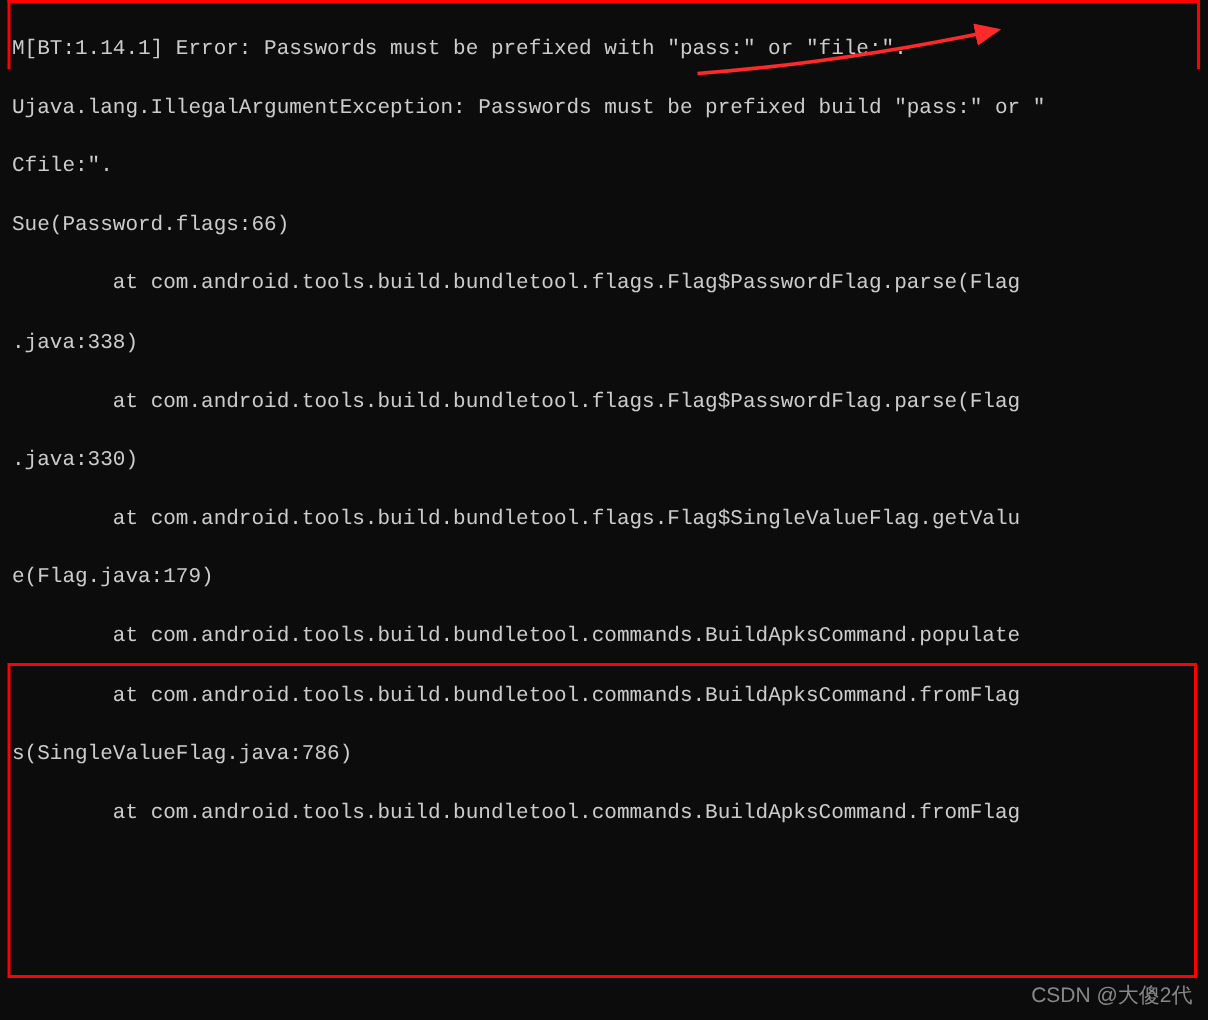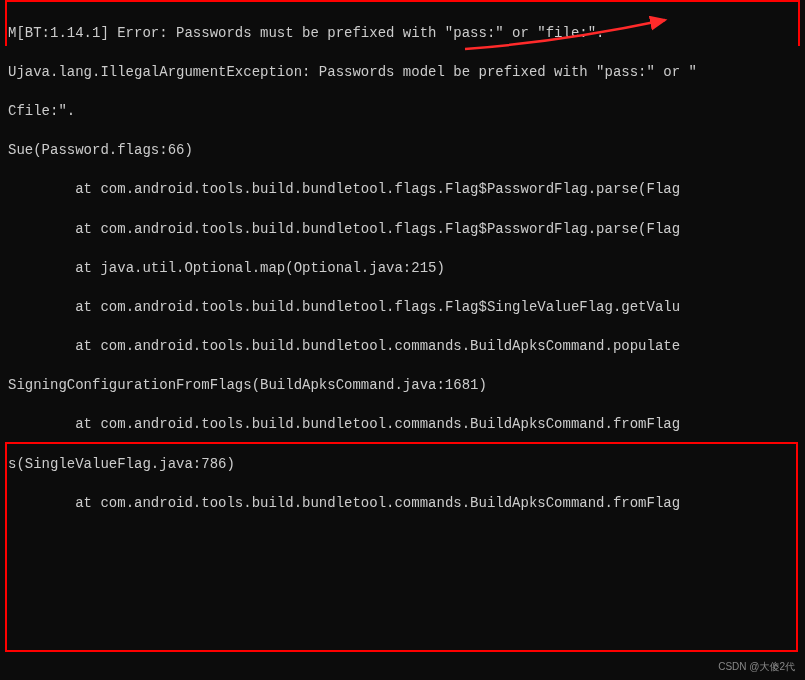--- a/index.html
+++ b/index.html
@@ -74,21 +74,21 @@
     height: 40px;
   }
   .line {
     display: block;
   }
   .watermark {
     position: absolute;
     bottom: 6px;
     right: 10px;
     color: #888888;
-    font-size: 10px;
+    font-size: 14px;
     font-family: sans-serif;
   }
 </style>
 </head>
 <body>
 
 <div class="top-border"></div>
 <div class="top-left-corner"></div>
 <div class="top-right-corner"></div>
 
@@ -98,29 +98,30 @@
       <marker id="arrowhead" markerWidth="8" markerHeight="8" refX="6" refY="3" orient="auto">
         <polygon points="0 0, 7 3, 0 6" fill="#ff2a2a"></polygon>
       </marker>
     </defs>
     <path d="M 5 35 Q 100 28 205 6" stroke="#ff2a2a" stroke-width="2.5" fill="none" marker-end="url(#arrowhead)"></path>
   </svg>
 </div>
 
 <div class="terminal">
 <span class="line">M[BT:1.14.1] Error: Passwords must be prefixed with "pass:" or "file:".</span>
-<span class="line">Ujava.lang.IllegalArgumentException: Passwords model be prefixed with "pass:" or "</span>
+<span class="line">Ujava.lang.IllegalArgumentException: Passwords must be prefixed build "pass:" or "</span>
 <span class="line">Cfile:".</span>
 <span class="line">Sue(Password.flags:66)</span>
 <span class="line">        at com.android.tools.build.bundletool.flags.Flag$PasswordFlag.parse(Flag</span>
+<span class="line">.java:338)</span>
 <span class="line">        at com.android.tools.build.bundletool.flags.Flag$PasswordFlag.parse(Flag</span>
-<span class="line">        at java.util.Optional.map(Optional.java:215)</span>
+<span class="line">.java:330)</span>
 <span class="line">        at com.android.tools.build.bundletool.flags.Flag$SingleValueFlag.getValu</span>
+<span class="line">e(Flag.java:179)</span>
 <span class="line">        at com.android.tools.build.bundletool.commands.BuildApksCommand.populate</span>
-<span class="line">SigningConfigurationFromFlags(BuildApksCommand.java:1681)</span>
 <span class="line">        at com.android.tools.build.bundletool.commands.BuildApksCommand.fromFlag</span>
 <span class="line">s(SingleValueFlag.java:786)</span>
 <span class="line">        at com.android.tools.build.bundletool.commands.BuildApksCommand.fromFlag</span>
 
 
 
 
 
 <span class="line"></span>
 

